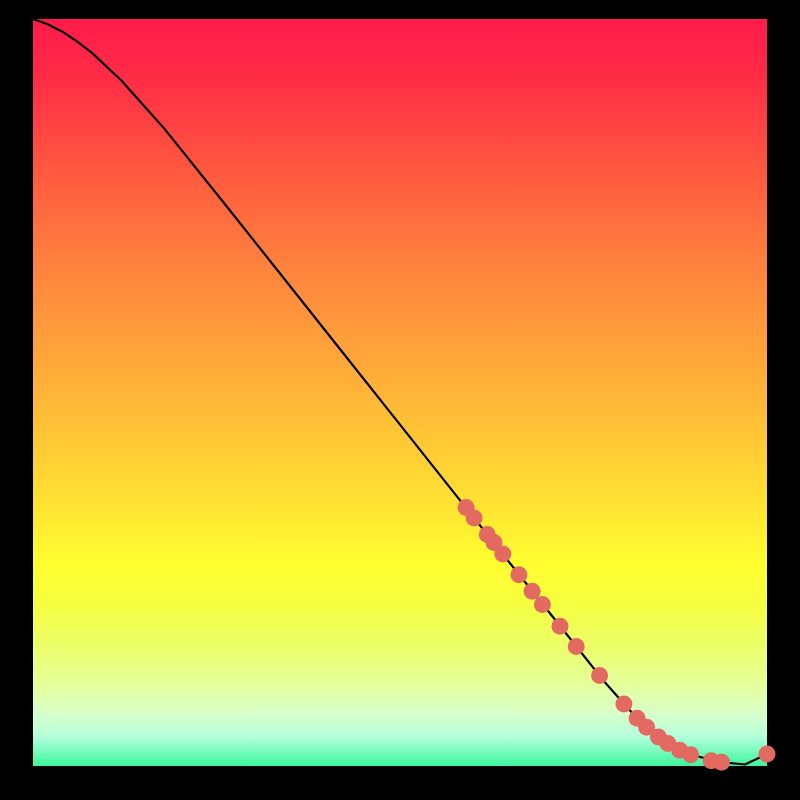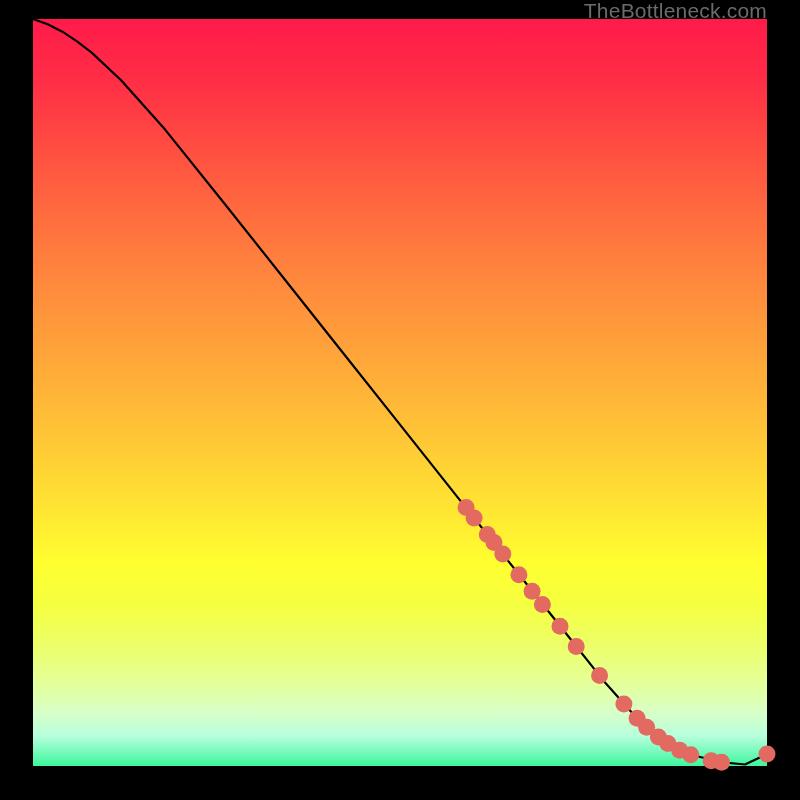--- a/index.html
+++ b/index.html
@@ -84,14 +84,13 @@
         <circle cx="625.4" cy="717.9" r="8.5" fill="#e26a61" stroke="#c94f49" stroke-width="0"></circle>
         <circle cx="634.9" cy="724.6" r="8.5" fill="#e26a61" stroke="#c94f49" stroke-width="0"></circle>
         <circle cx="646.7" cy="731.3" r="8.5" fill="#e26a61" stroke="#c94f49" stroke-width="0"></circle>
         <circle cx="657.7" cy="735.8" r="8.5" fill="#e26a61" stroke="#c94f49" stroke-width="0"></circle>
         <circle cx="678.2" cy="741.8" r="8.5" fill="#e26a61" stroke="#c94f49" stroke-width="0"></circle>
         <circle cx="688.5" cy="743.3" r="8.5" fill="#e26a61" stroke="#c94f49" stroke-width="0"></circle>
         <circle cx="734.0" cy="735.0" r="8.5" fill="#e26a61" stroke="#c94f49" stroke-width="0"></circle>
       </g>
   </svg>
 
-  <div class="watermark">TheBottleneck.com</div>
 </div>
 
 </body></html>

